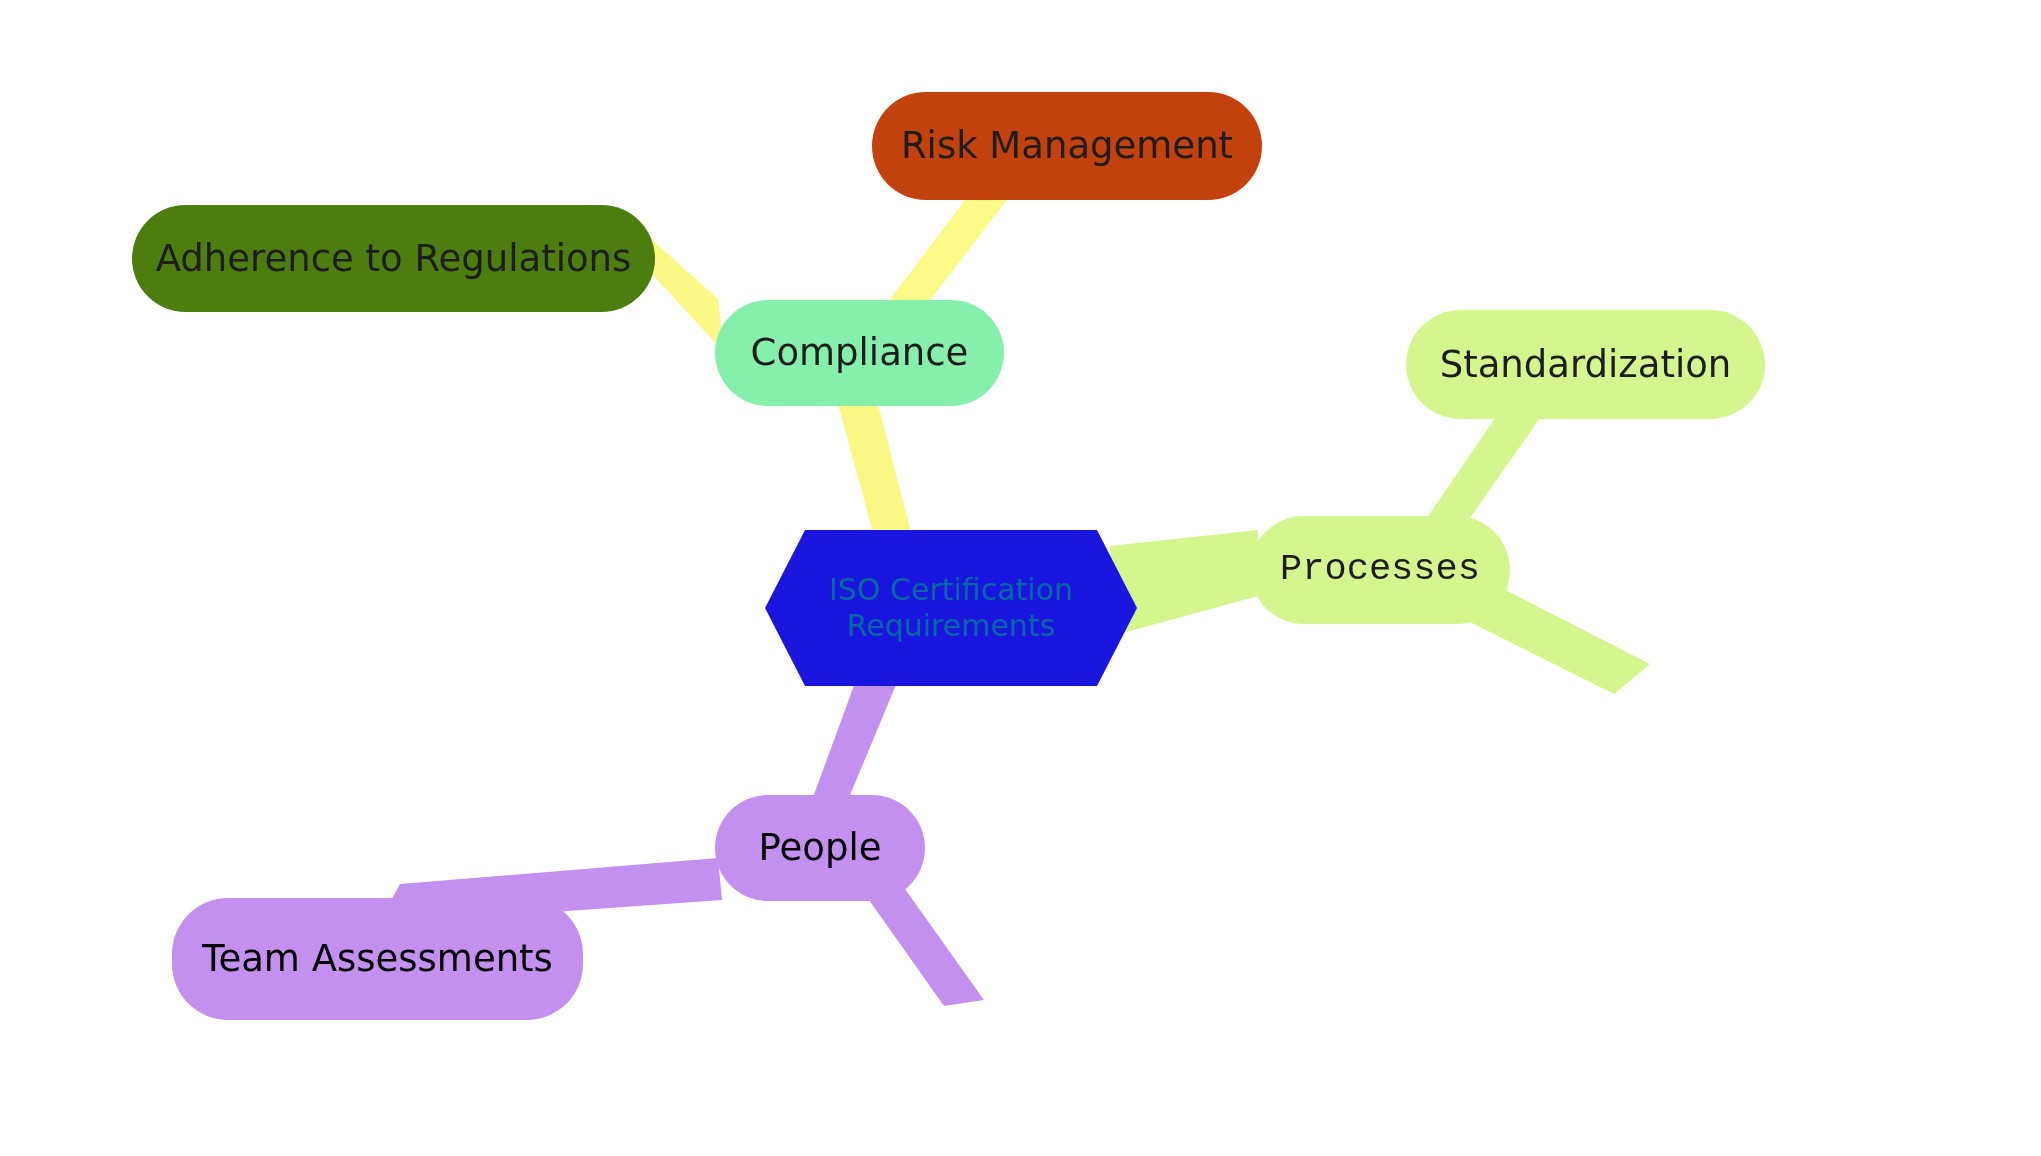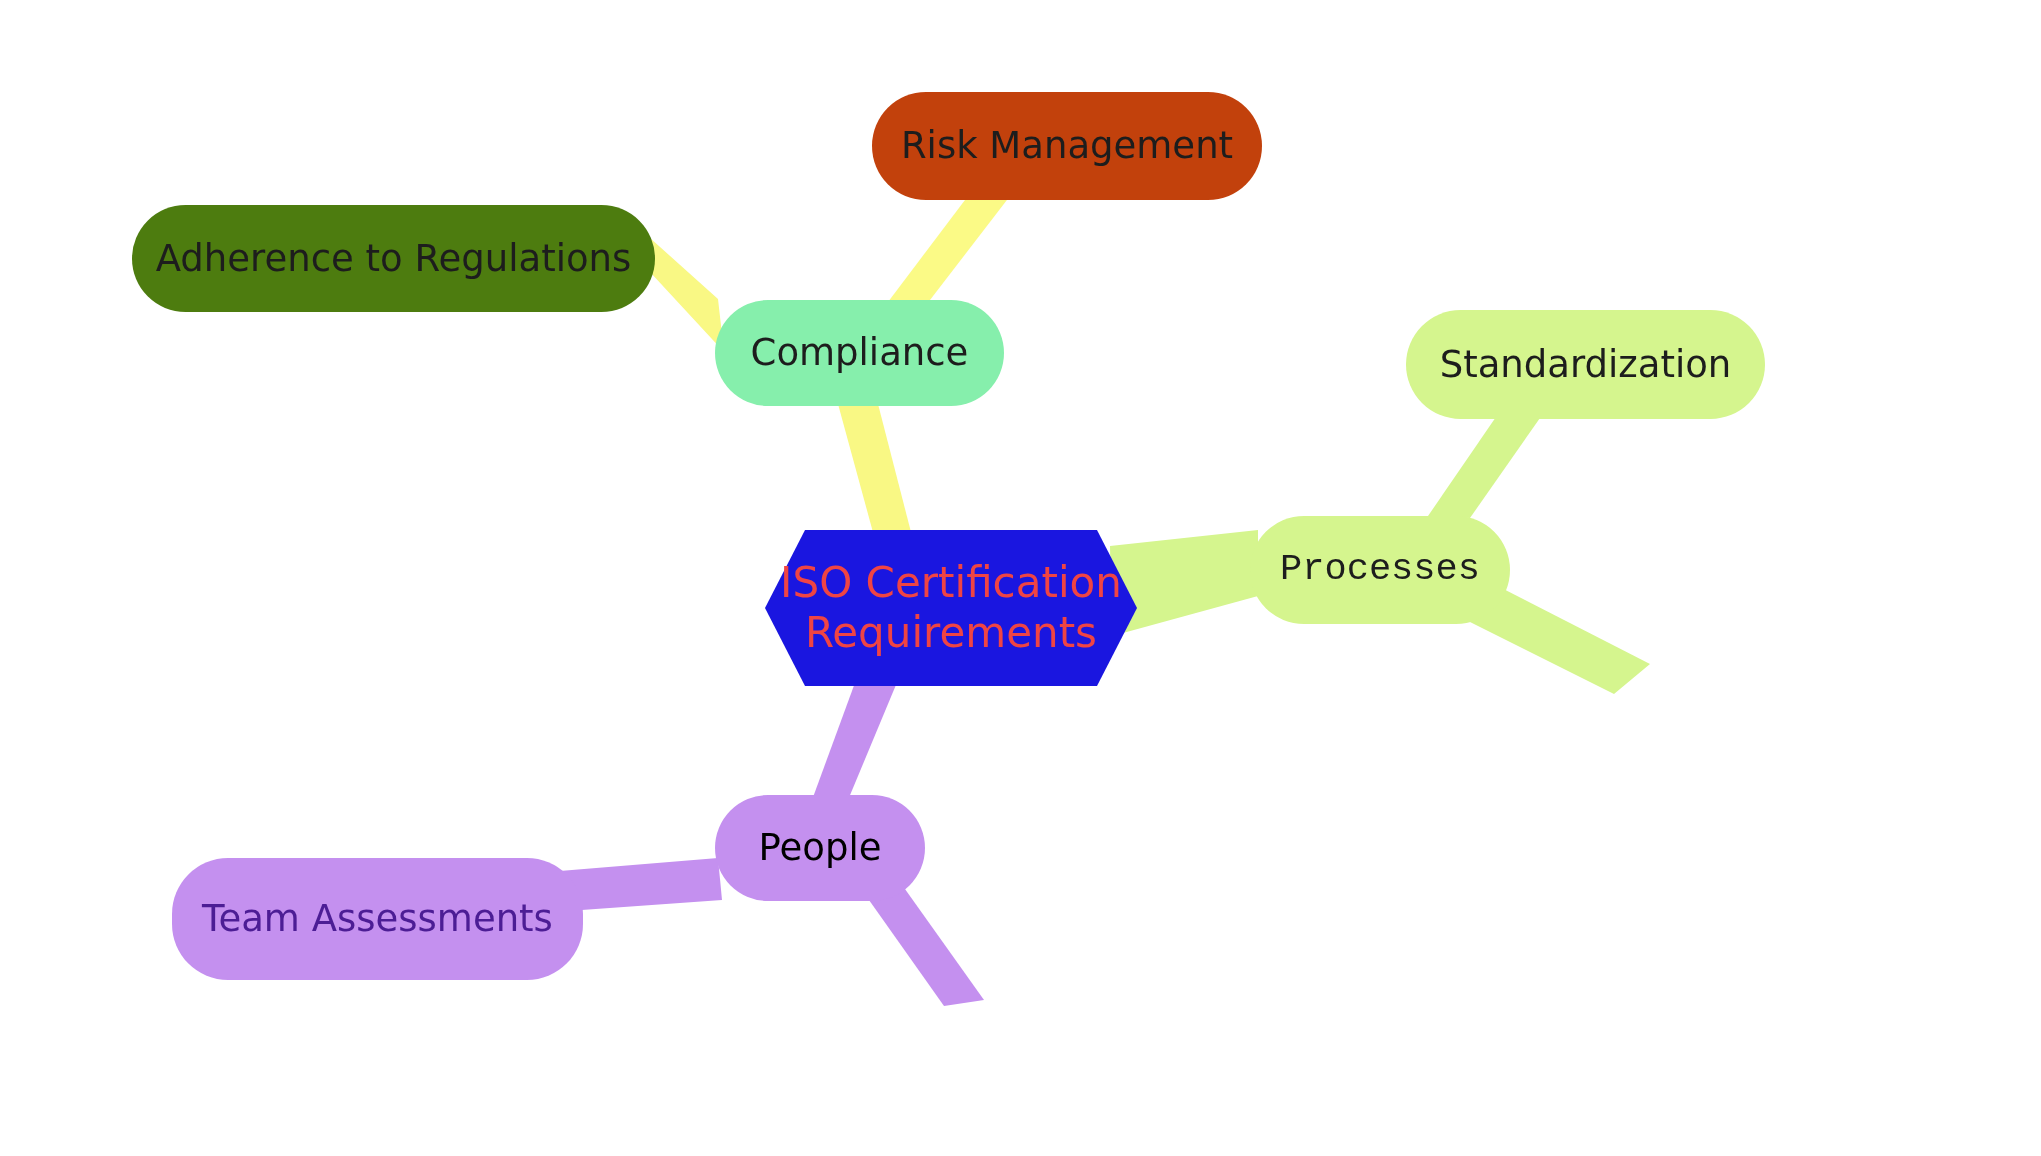--- a/index.html
+++ b/index.html
@@ -81,33 +81,33 @@
 
     <polygon fill="#c490ef" points="718,858 722,900 440,920 388,906 400,884"></polygon>
 
     <polygon fill="#c490ef" points="852,876 890,868 984,1000 944,1006"></polygon>
   </svg>
 
   <div class="hexwrap" style="left:765px; top:530px; width:372px; height:156px;">
     <svg width="372" height="156" viewBox="0 0 372 156">
       <polygon points="40,0 332,0 372,78 332,156 40,156 0,78" fill="#1a16e0"></polygon>
     </svg>
-    <div class="hexlabel" style="color:#ef4444; font-size:42px;">ISO Certification
+    <div class="hexlabel" style="color:#0369a1; font-size:30px;">ISO Certification
 Requirements</div>
   </div>
 
   <div class="node pill" style="left:715px; top:300px; width:289px; height:106px; background:#86efac; color:#1d1d1d; font-size:37px;">Compliance</div>
 
   <div class="node pill" style="left:132px; top:165px; width:523px; height:107px; background:#4d7c0f; color:#1d1d1d; font-size:37px;margin-top:40px;">Adherence to Regulations</div>
 
   <div class="node pill" style="left:872px; top:92px; width:390px; height:108px; background:#c2410c; color:#1d1d1d; font-size:37px;">Risk Management</div>
 
   <div class="node pill" style="left:1250px; top:516px; width:260px; height:108px; background:#d5f58e; color:#1d1d1d; font-size:37px;font-family:Liberation Mono, monospace;">Processes</div>
 
   <div class="node pill" style="left:1406px; top:310px; width:359px; height:109px; background:#d5f58e; color:#1d1d1d; font-size:37px;text-align:right;">Standardization</div>
 
 
   <div class="node pill" style="left:715px; top:795px; width:210px; height:106px; background:#c490ef; color:#000000; font-size:37px;">People</div>
 
-  <div class="node pill" style="left:172px; top:858px; width:411px; height:122px; background:#c490ef; color:#4c1d95; font-size:37px;">Team Assessments</div>
+  <div class="node pill" style="left:172px; top:898px; width:411px; height:122px; background:#c490ef; color:#000000; font-size:37px;">Team Assessments</div>
 
 
 </div>
 
 </body></html>

